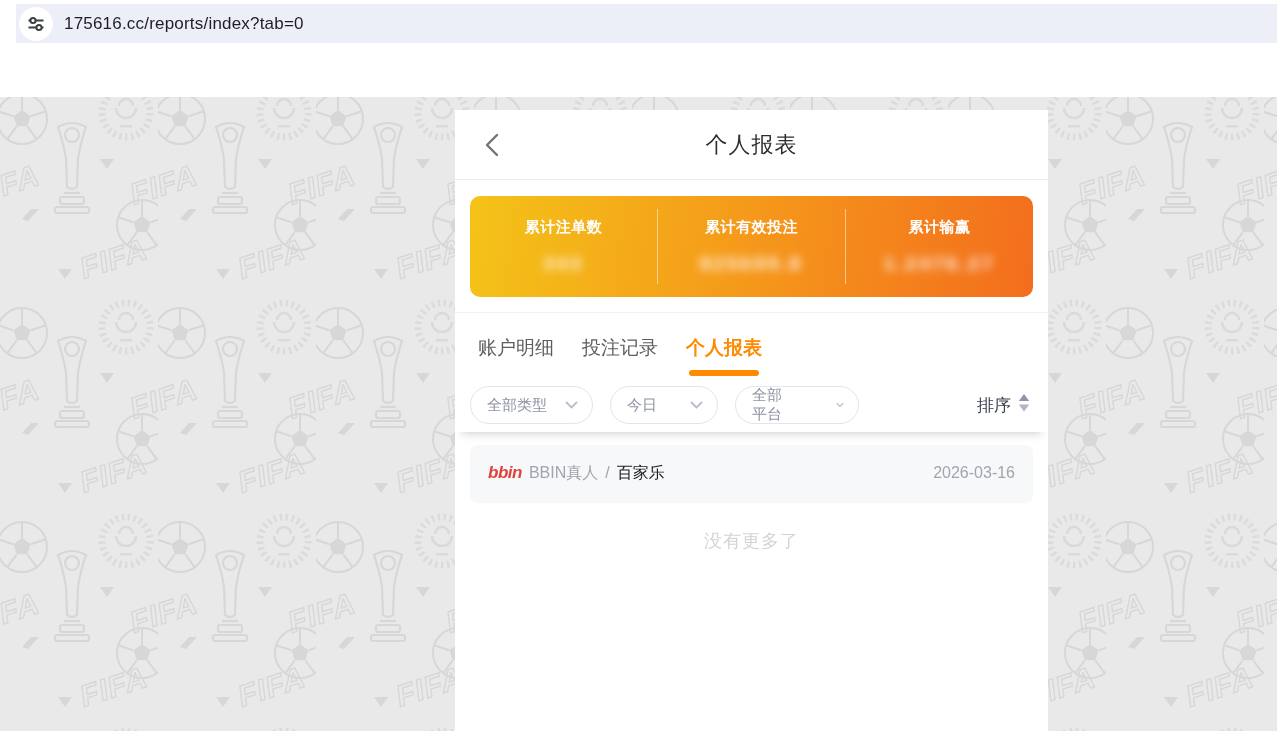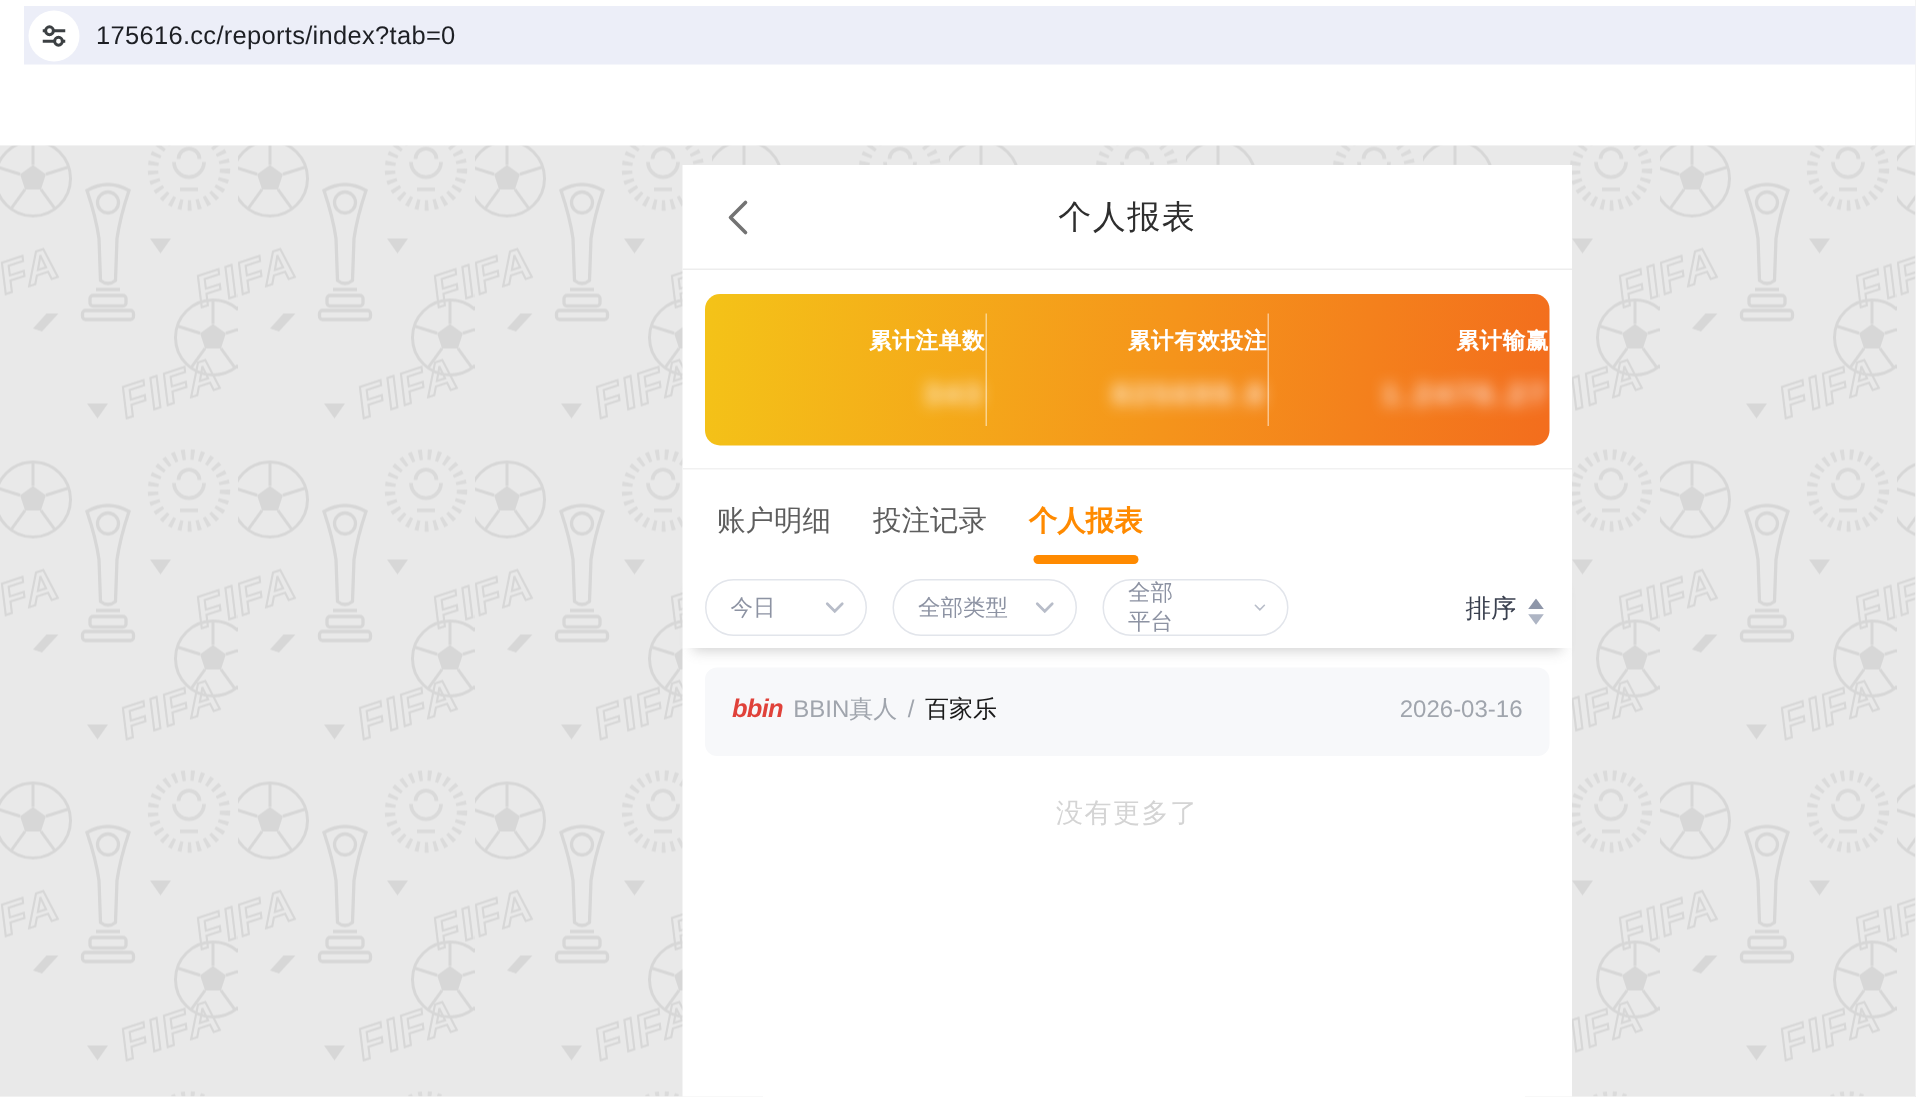--- a/index.html
+++ b/index.html
@@ -35,21 +35,21 @@
   .panel-title{font-size:22px;color:#2e2e2e;font-weight:500;letter-spacing:1px;}
   
   .summary-card{
     margin:16px 15px 0;height:101px;border-radius:10px;
     background:linear-gradient(98deg,
       var(--summary-gradient-start,#f4c318) 0%,
       var(--summary-gradient-mid,#f5941b) 55%,
       var(--summary-gradient-end,#f36d1d) 100%);
     display:flex;align-items:stretch;color:#ffffff;
   }
-  .stat-col{flex:1;display:flex;flex-direction:column;align-items:flex-end;justify-content:center;gap:16px;}
+  .stat-col{flex:1;display:flex;flex-direction:column;align-items:center;justify-content:center;gap:16px;}
   .stat-label{font-size:15px;font-weight:700;letter-spacing:.5px;}
   .stat-value{font-size:19px;font-weight:700;letter-spacing:3px;filter:blur(5px);opacity:.95;}
   .v-div{width:1px;background:rgba(255,255,255,.5);margin:13px 0;}
   .section-divider{height:1px;background:#f1f1f1;margin-top:15px;}
   
   .tabs{display:flex;gap:28px;padding:22px 0 0 23px;}
   .tab{font-size:19px;color:#5e5e5e;line-height:26px;padding-bottom:15px;position:relative;cursor:pointer;white-space:nowrap;}
   .tab.active{color:var(--accent-orange,#ff8a00);font-weight:700;}
   .tab.active::after{
     content:"";position:absolute;left:50%;transform:translateX(-50%);
@@ -63,21 +63,21 @@
   }
   .pill{
     display:flex;align-items:center;justify-content:space-between;
     height:38px;border:1px solid #e2e5eb;border-radius:19px;
     padding:0 14px 0 16px;box-sizing:border-box;
     font-size:15px;color:#8d93a3;margin-right:17px;cursor:pointer;background:#fff;
   }
   .pill-date{width:108px;}
   .pill-type{width:123px;}
   .pill-platform{width:124px;gap:48px;}
-  .sort{margin-left:auto;display:flex;align-items:flex-end;gap:7px;font-size:17px;color:#3a404f;cursor:pointer;}
+  .sort{margin-left:auto;display:flex;align-items:flex-start;gap:7px;font-size:17px;color:#3a404f;cursor:pointer;}
   
   .list{padding:13px 15px 0;}
   .record-card{background:#f7f8fa;border-radius:8px;padding:17px 18px 19px;box-sizing:border-box;}
   .r-row{display:flex;justify-content:space-between;align-items:baseline;line-height:22px;}
   .r-row + .r-row{margin-top:13px;}
   .provider{display:flex;align-items:baseline;gap:7px;font-size:16px;}
   .logo-bbin{color:var(--logo-red,#e0423a);font-style:italic;font-weight:800;font-size:17px;letter-spacing:-.5px;}
   .muted{color:#a0a5ad;}
   .dark{color:#1a1a1a;}
   .date{color:#a0a5ad;font-size:16px;}
@@ -185,28 +185,28 @@
 
   <div class="section-divider"></div>
 
   <div class="tabs">
     <div class="tab">账户明细</div>
     <div class="tab">投注记录</div>
     <div class="tab active">个人报表</div>
   </div>
 
   <div class="filter-bar">
+    <div class="pill pill-type">
+      <span>全部类型</span>
+      <svg width="13" height="8" viewBox="0 0 13 8">
+        <polyline points="1.5,1.5 6.5,6.5 11.5,1.5" fill="none" stroke="#b8bdc9" stroke-width="1.8" stroke-linecap="round"></polyline>
+      </svg>
+    </div>
     <div class="pill pill-date">
       <span>今日</span>
-      <svg width="13" height="8" viewBox="0 0 13 8">
-        <polyline points="1.5,1.5 6.5,6.5 11.5,1.5" fill="none" stroke="#b8bdc9" stroke-width="1.8" stroke-linecap="round"></polyline>
-      </svg>
-    </div>
-    <div class="pill pill-type">
-      <span>全部类型</span>
       <svg width="13" height="8" viewBox="0 0 13 8">
         <polyline points="1.5,1.5 6.5,6.5 11.5,1.5" fill="none" stroke="#b8bdc9" stroke-width="1.8" stroke-linecap="round"></polyline>
       </svg>
     </div>
     <div class="pill pill-platform">
       <span>全部平台</span>
       <svg width="13" height="8" viewBox="0 0 13 8">
         <polyline points="1.5,1.5 6.5,6.5 11.5,1.5" fill="none" stroke="#b8bdc9" stroke-width="1.8" stroke-linecap="round"></polyline>
       </svg>
     </div>

